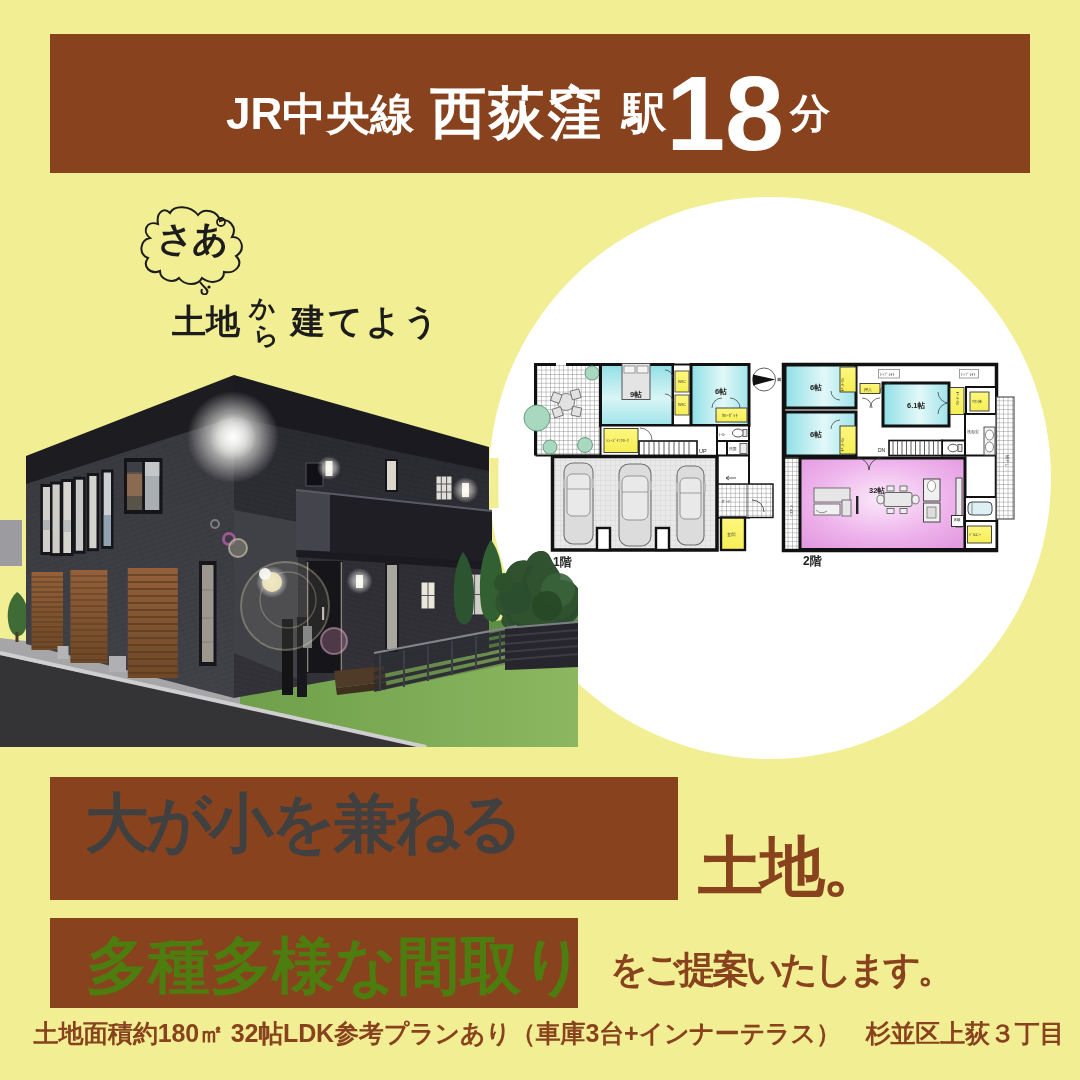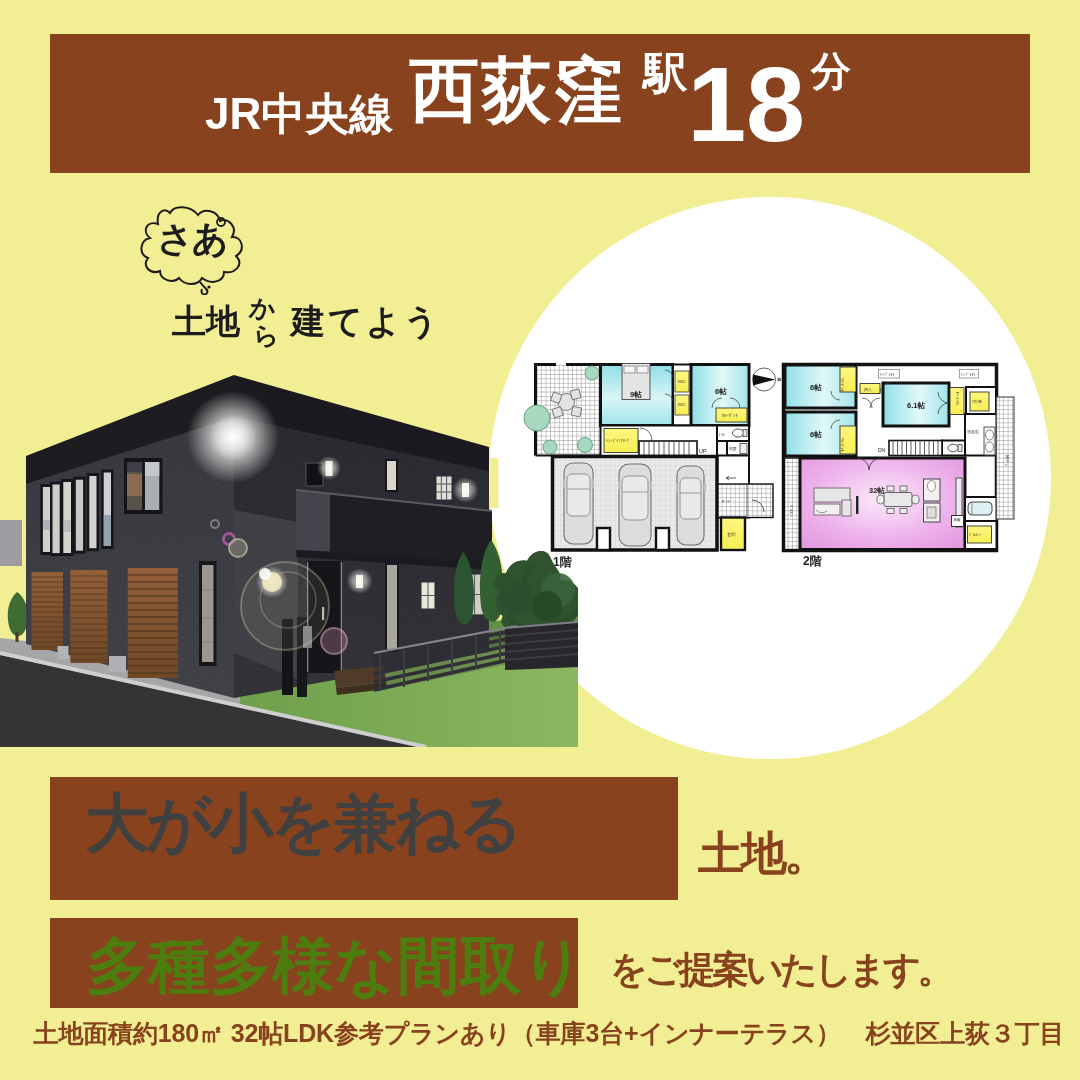--- a/index.html
+++ b/index.html
@@ -5,23 +5,23 @@
   html,body{margin:0;padding:0}
   body{width:1080px;height:1080px;position:relative;background:#f2ee93;
        font-family:"Liberation Sans",sans-serif;overflow:hidden}
   .abs{position:absolute}
 </style>
 </head>
 <body>
 
 <div class="abs" style="left:50px;top:34px;width:980px;height:139px;background:#88431e"></div>
 
-<div class="abs" style="left:38px;top:44px;width:980px;height:139px;display:flex;align-items:flex-start;justify-content:center;color:#fff;font-weight:bold;white-space:nowrap">
+<div class="abs" style="left:38px;top:44px;width:980px;height:139px;display:flex;align-items:center;justify-content:center;color:#fff;font-weight:bold;white-space:nowrap">
   <span style="font-size:44px;line-height:139px">JR中央線</span>
-  <span style="font-size:70px;margin-left:16px;letter-spacing:2px">西荻窪</span>
+  <span style="font-size:56px;margin-left:16px;letter-spacing:2px">西荻窪</span>
   <span style="font-size:44px;margin-left:18px">駅</span>
   <span style="font-size:106px;">18</span>
   <span style="font-size:40px;margin-left:6px">分</span>
 </div>
 
 <div class="abs" style="left:489px;top:197px;width:562px;height:562px;border-radius:50%;background:#fff"></div>
 
 <svg class="abs" style="left:138px;top:200px" width="120" height="95" viewBox="0 0 120 95">
 
   <path d="M20 24 C8 20 4 32 12 38 C2 40 0 54 10 58 C4 66 12 75 22 71 C22 80 35 84 41 78 C47 86 60 86 64 78 C73 85 86 82 86 72 C98 74 106 64 98 56 C108 50 104 36 94 37 C100 27 90 17 82 21 C80 11 66 7 60 15 C52 5 36 5 32 13 C26 7 18 12 20 24 Z" fill="none" stroke="#1c1c1c" stroke-width="2"></path>
@@ -550,21 +550,21 @@
 <circle cx="334" cy="271" r="13" fill="none" stroke="#ddb0c6" stroke-width="2" opacity="0.5"></circle>
 
 <rect x="489.5" y="88" width="9" height="50" fill="#f2ee93"></rect>
 </g>
 </svg>
 
 <div class="abs" style="left:50px;top:777px;width:628px;height:123px;background:#88431e"></div>
 
 <div class="abs" style="left:85px;top:780px;color:#404040;font-weight:bold;font-size:64px;letter-spacing:-2.6px;white-space:nowrap">大が小を兼ねる</div>
 
-<div class="abs" style="left:698px;top:823px;color:#88431e;font-weight:bold;font-size:46px;letter-spacing:-3px;white-space:nowrap">土地。</div>
+<div class="abs" style="left:698px;top:823px;color:#88431e;font-weight:bold;font-size:65px;letter-spacing:-3px;white-space:nowrap">土地。</div>
 
 <div class="abs" style="left:50px;top:918px;width:528px;height:90px;background:#88431e"></div>
 
 <div class="abs" style="left:86px;top:924px;color:#4d7c0f;font-weight:bold;font-size:62px;letter-spacing:0px;white-space:nowrap">多種多様な間取り</div>
 
 <div class="abs" style="left:610px;top:945px;color:#88431e;font-weight:bold;font-size:37px;letter-spacing:-3.5px;white-space:nowrap">をご提案いたします。</div>
 
 <div class="abs" style="left:9px;top:1017px;width:1080px;text-align:center;color:#88431e;font-weight:bold;font-size:25px;letter-spacing:-0.15px;white-space:nowrap"><span id="cap">土地面積約180㎡ 32帖LDK参考プランあり（車庫3台+インナーテラス）　杉並区上荻３丁目</span></div>
 
 </body></html>

